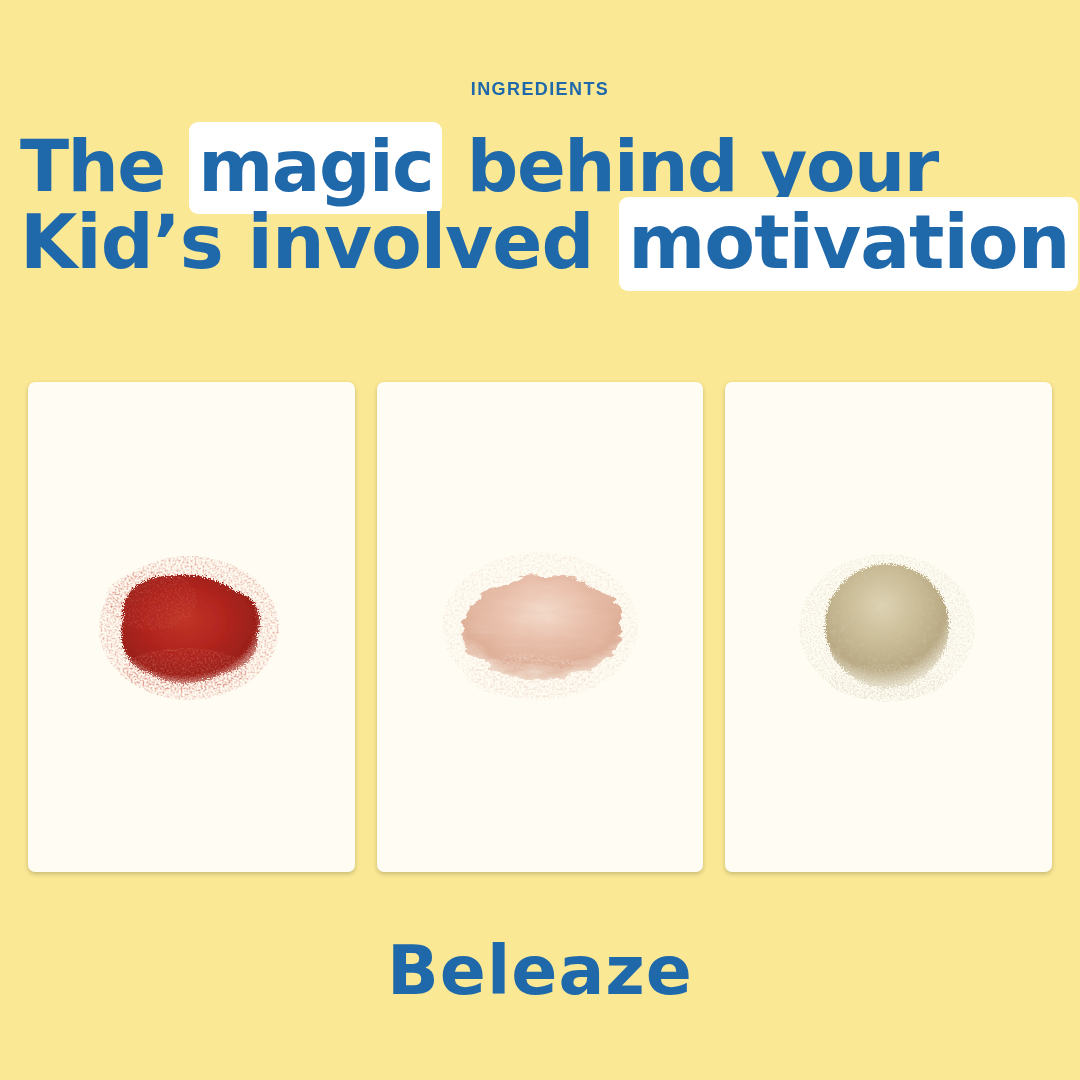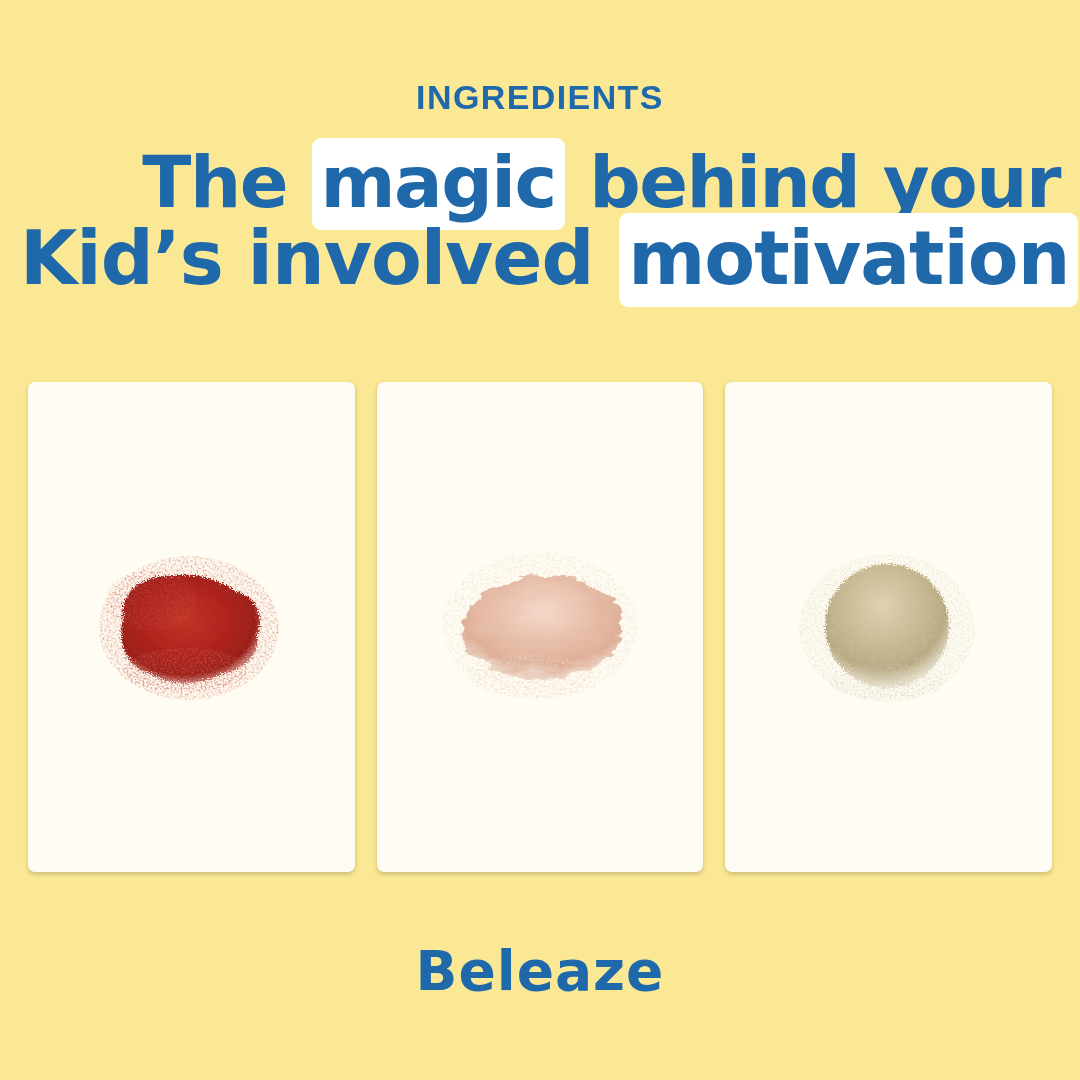--- a/index.html
+++ b/index.html
@@ -21,32 +21,32 @@
     display: flex;
     flex-direction: column;
     align-items: center;
   }
 
   
   .eyebrow {
     margin-top: 80px;
     font-family: "Liberation Sans", sans-serif;
     font-weight: bold;
-    font-size: 34px;
+    font-size: 18px;
     letter-spacing: 1.4px;
     color: #1f69ab;
     text-align: center;
     line-height: 1;
   }
 
   
   .headline {
     margin-top: 30px;
     width: 1040px;
-    text-align: right;
+    text-align: left;
     font-family: "DejaVu Sans", sans-serif;
     font-weight: bold;
     font-size: 72px;
     line-height: 76px;
     color: #1f69ab;
     letter-spacing: -1.5px;
   }
   .headline .line {
     display: block;
     white-space: nowrap;
@@ -129,21 +129,21 @@
 
   
   .brand {
     position: absolute;
     top: 930px;
     left: 0;
     width: 100%;
     text-align: center;
     font-family: "DejaVu Sans", sans-serif;
     font-weight: bold;
-    font-size: 55px;
+    font-size: 68px;
     line-height: 82px;
     color: #1f69ab;
     letter-spacing: 1px;
   }
 </style>
 </head>
 <body>
 
 <div class="page">
 

